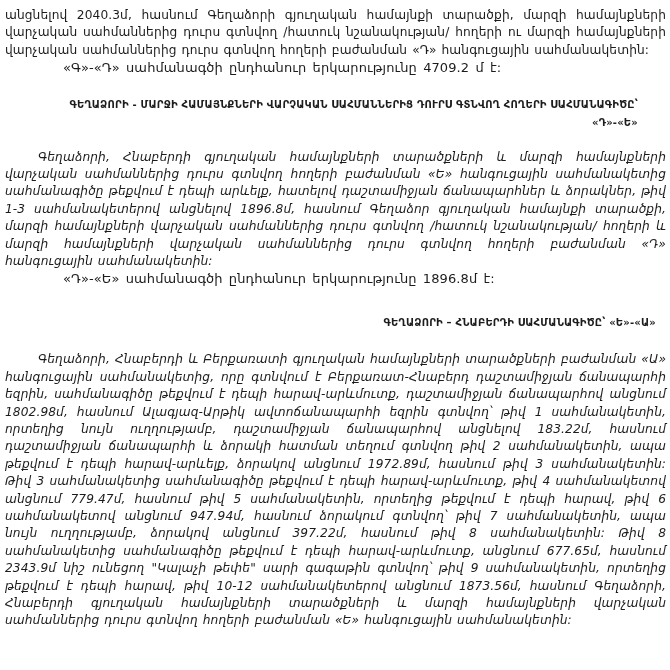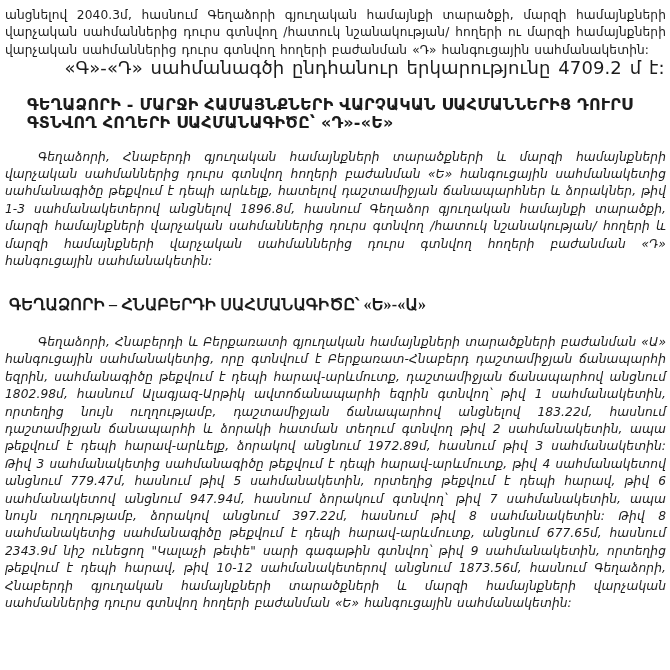--- a/index.html
+++ b/index.html
@@ -29,57 +29,57 @@
     letter-spacing: 0.1px;
     word-spacing: 1px;
   }
   .para.indent {
     text-indent: 33px;
     font-style: italic;
   }
   .note {
     margin: 0;
     padding-left: 58px;
-    font-size: 18px;
+    font-size: 13px;
     line-height: 17.4px;
-    text-align: center;
+    text-align: left;
     letter-spacing: 0.1px;
     word-spacing: 2px;
   }
   .heading {
-    margin: 4px;
-    font-size: 16px;
+    margin: 10px;
+    font-size: 10px;
     font-weight: 700;
-    text-align: left;
+    text-align: right;
     line-height: 18.5px;
     letter-spacing: 0.2px;
   }
   .heading.first {
     margin-top: 19px;
     margin-bottom: 16px;
     padding: 0 18px;
   }
   .heading.second {
     margin-top: 26px;
     margin-bottom: 19px;
-    font-family: Liberation Serif, serif;
   }
 </style>
 </head>
 <body>
 
 <div class="page">
 
   <p class="para">անցնելով 2040.3մ, հասնում Գեղաձորի գյուղական համայնքի տարածքի, մարզի համայնքների վարչական սահմաններից դուրս գտնվող /հատուկ նշանակության/ հողերի ու մարզի համայնքների վարչական սահմաններից դուրս գտնվող հողերի բաժանման «Դ» հանգուցային սահմանակետին:</p>
 
   <p class="note">«Գ»-«Դ» սահմանագծի ընդհանուր երկարությունը 4709.2 մ է:</p>
 
   <h2 class="heading first">ԳԵՂԱՁՈՐԻ - ՄԱՐՋԻ ՀԱՄԱՅՆՔՆԵՐԻ ՎԱՐՉԱԿԱՆ ՍԱՀՄԱՆՆԵՐԻՑ ԴՈՒՐՍ ԳՏՆՎՈՂ ՀՈՂԵՐԻ ՍԱՀՄԱՆԱԳԻԾԸ՝ «Դ»-«Ե»</h2>
 
   <p class="para indent">Գեղաձորի, Հնաբերդի գյուղական համայնքների տարածքների և մարզի համայնքների վարչական սահմաններից դուրս գտնվող հողերի բաժանման «Ե» հանգուցային սահմանակետից սահմանագիծը թեքվում է դեպի արևելք, հատելով դաշտամիջյան ճանապարհներ և ձորակներ, թիվ 1-3 սահմանակետերով անցնելով 1896.8մ, հասնում Գեղաձոր գյուղական համայնքի տարածքի, մարզի համայնքների վարչական սահմաններից դուրս գտնվող /հատուկ նշանակության/ հողերի և մարզի համայնքների վարչական սահմաններից դուրս գտնվող հողերի բաժանման «Դ» հանգուցային սահմանակետին:</p>
 
+  <p class="note">«Դ»-«Ե» սահմանագծի ընդհանուր երկարությունը 1896.8մ է:</p>
 
   <h2 class="heading second">ԳԵՂԱՁՈՐԻ – ՀՆԱԲԵՐԴԻ ՍԱՀՄԱՆԱԳԻԾԸ՝ «Ե»-«Ա»</h2>
 
   <p class="para indent">Գեղաձորի, Հնաբերդի և Բերքառատի գյուղական համայնքների տարածքների բաժանման «Ա» հանգուցային սահմանակետից, որը գտնվում է Բերքառատ-Հնաբերդ դաշտամիջյան ճանապարհի եզրին, սահմանագիծը թեքվում է դեպի հարավ-արևմուտք, դաշտամիջյան ճանապարհով անցնում 1802.98մ, հասնում Ալագյազ-Արթիկ ավտոճանապարհի եզրին գտնվող՝ թիվ 1 սահմանակետին, որտեղից նույն ուղղությամբ, դաշտամիջյան ճանապարհով անցնելով 183.22մ, հասնում դաշտամիջյան ճանապարհի և ձորակի հատման տեղում գտնվող թիվ 2 սահմանակետին, ապա թեքվում է դեպի հարավ-արևելք, ձորակով անցնում 1972.89մ, հասնում թիվ 3 սահմանակետին: Թիվ 3 սահմանակետից սահմանագիծը թեքվում է դեպի հարավ-արևմուտք, թիվ 4 սահմանակետով անցնում 779.47մ, հասնում թիվ 5 սահմանակետին, որտեղից թեքվում է դեպի հարավ, թիվ 6 սահմանակետով անցնում 947.94մ, հասնում ձորակում գտնվող՝ թիվ 7 սահմանակետին, ապա նույն ուղղությամբ, ձորակով անցնում 397.22մ, հասնում թիվ 8 սահմանակետին: Թիվ 8 սահմանակետից սահմանագիծը թեքվում է դեպի հարավ-արևմուտք, անցնում 677.65մ, հասնում 2343.9մ նիշ ունեցող "Կալաչի թեփե" սարի գագաթին գտնվող՝ թիվ 9 սահմանակետին, որտեղից թեքվում է դեպի հարավ, թիվ 10-12 սահմանակետերով անցնում 1873.56մ, հասնում Գեղաձորի, Հնաբերդի գյուղական համայնքների տարածքների և մարզի համայնքների վարչական սահմաններից դուրս գտնվող հողերի բաժանման «Ե» հանգուցային սահմանակետին:</p>
 
 
 </div>
 
 </body></html>

